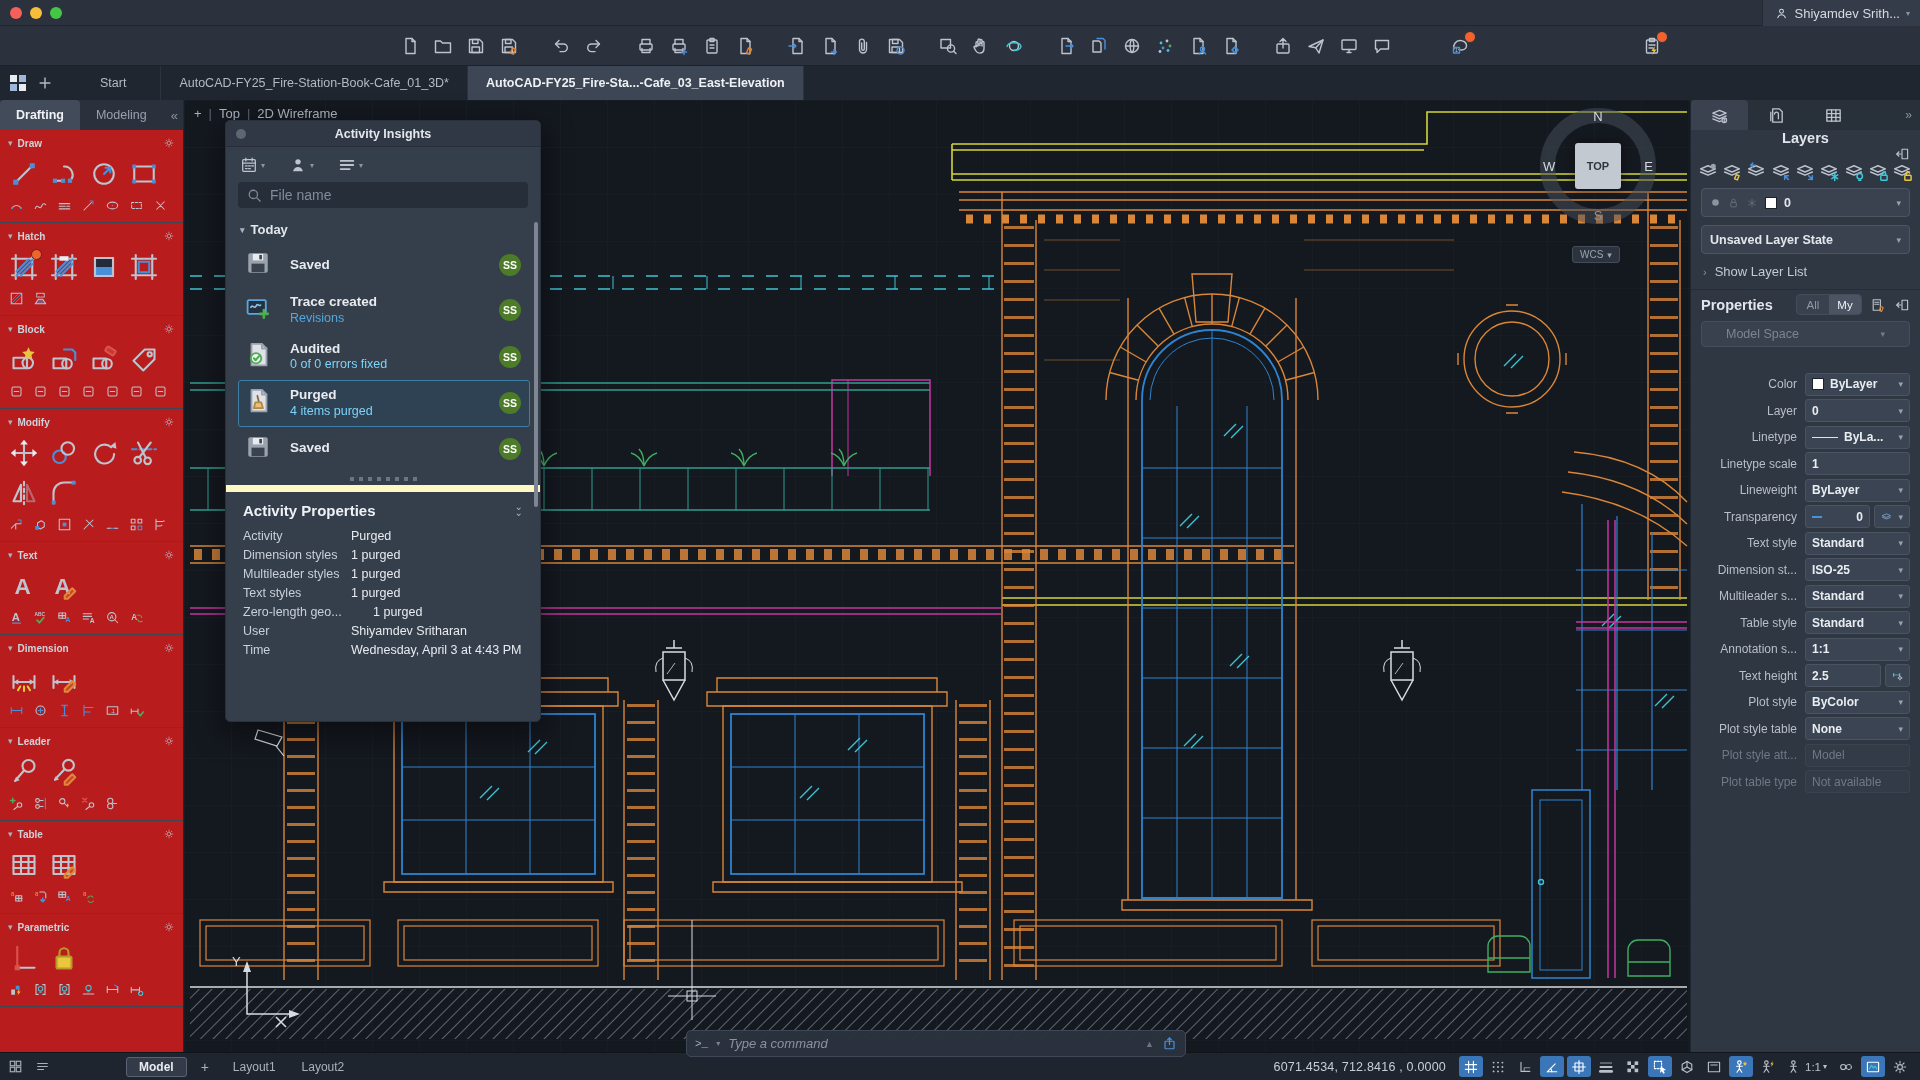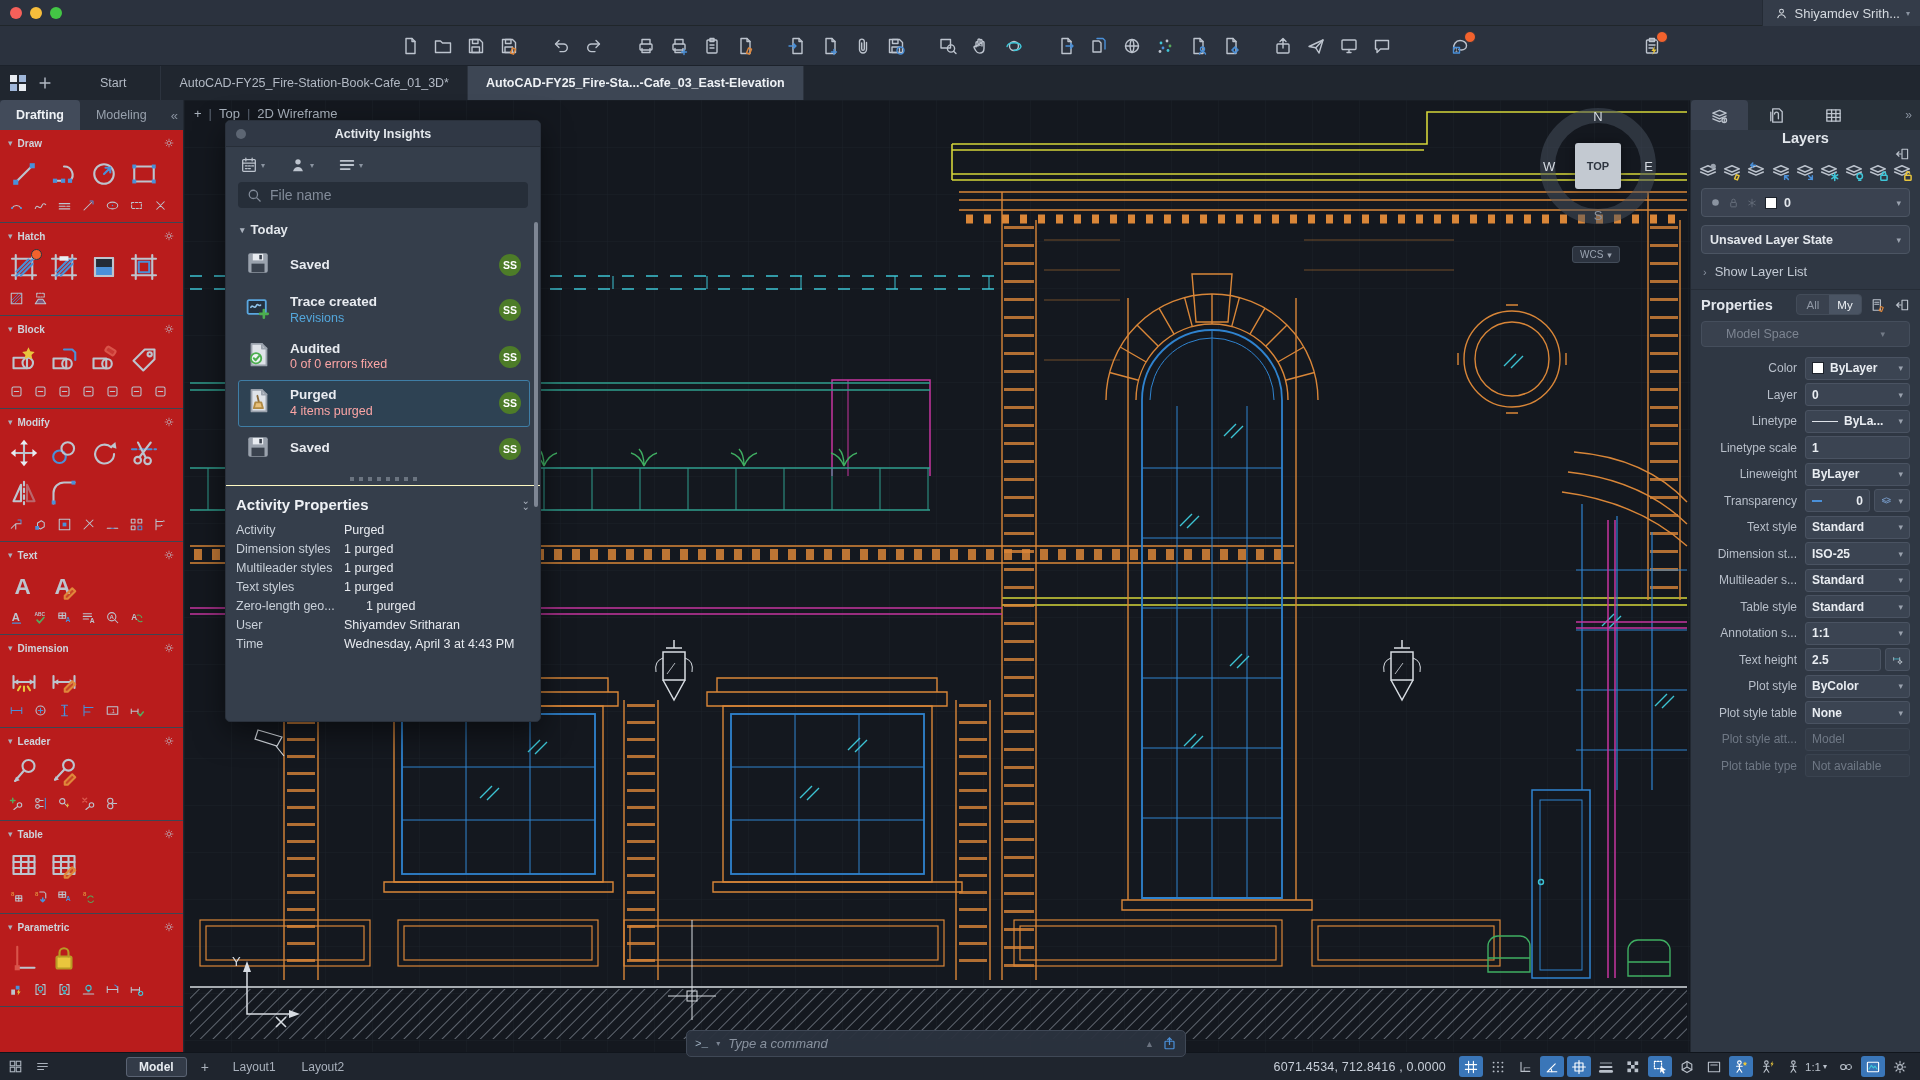--- a/index.html
+++ b/index.html
@@ -62,27 +62,27 @@
   .ap-tool { display:flex; align-items:center; gap:3px; color:#c3cad4;}
   .ap-caret { font-size:8px; color:#8a93a0; }
   .ap-search { margin:2px 12px 8px; height:26px; background:#262e39; border-radius:4px; display:flex; align-items:center; gap:8px; padding:0 9px; }
   .ap-search-ph { font-size:14px; color:#828b99; }
   .ap-list { position:relative; padding:2px 10px 0 12px; }
   .ap-group { display:flex; align-items:center; gap:6px; font-size:13px; font-weight:bold; color:#e3e7ec; padding:4px 2px 6px;}
   .ap-item { display:flex; align-items:center; gap:19px; padding:6px 8px 6px 6px; border:1px solid transparent; border-radius:3px;}
   .ap-item.sel { background:#2e4253; border-color:#3f7ea6; }
   .ap-it-txt { flex:1; line-height:1.25; }
   .ap-it-title { font-size:13.5px; font-weight:bold; color:#e8ebf0; }
-  .ap-it-sub { font-size:12.5px; color:#fca5a5; }
+  .ap-it-sub { font-size:12.5px; color:#7dd3fc; }
   .ap-it-sub.link { color:#53a7dc; }
   .ap-badge { width:22px; height:22px; border-radius:50%; background:#4d7c28; color:#fff; font-size:10.5px; font-weight:bold; display:flex; align-items:center; justify-content:center;}
   .ap-scrollthumb { position:absolute; right:2px; top:6px; width:4px; height:285px; background:#7e8694; border-radius:2px; }
   .ap-dots { display:flex; gap:5px; justify-content:center; padding:6px 0 4px; }
   .ap-dots span { width:4px; height:4px; background:#6b7480; }
-  .ap-props { border-top:1px solid #fef9c3; padding:8px 10px; }
+  .ap-props { border-top:7px solid #fef9c3; padding:8px 17px; }
   .ap-props-hd { display:flex; align-items:center; justify-content:space-between; padding:2px 0 8px;}
   .ap-props-title { font-size:15px; font-weight:bold; color:#eef1f5; }
   .ap-chev { color:#aab2bd; font-size:10px; line-height:6px; text-align:center;}
   .ap-row { display:flex; padding:2.5px 0; font-size:12.5px; }
   .ap-row-label { width:108px; color:#c9d0d9; flex-shrink:0;}
   .ap-row-val { color:#e8ebf0; }
   .ap-row-val.ind { padding-left:22px; }
   
   .cmdline { position:absolute; left:502px; top:930px; width:500px; height:27px; background:rgba(43,50,62,.96); border:1px solid #3f4856; border-radius:5px; display:flex; align-items:center; padding:0 8px; gap:8px; z-index:6;}
   .cmd-prompt { font-family:"Liberation Mono", monospace; font-size:11px; color:#9fb0c0; }
@@ -107,21 +107,21 @@
   .rp-box-label { font-size:12.5px; font-weight:bold; color:#e3e7ec; }
   .caret { font-size:9px; color:#9aa2ae; }
   .show-list { display:flex; align-items:center; gap:8px; padding:2px 12px 10px; font-size:13px; color:#c3cad4;}
   .show-list .chev { color:#8a93a0; font-size:11px; }
   .rp-props-hd { height:30px; display:flex; align-items:center; padding:0 10px; gap:8px; border-top:1px solid #262d37;}
   .seg { margin-left:auto; display:flex; background:#39414e; border-radius:4px; overflow:hidden; border:1px solid #434c59;}
   .seg-btn { width:32px; height:19px; display:flex; align-items:center; justify-content:center; font-size:11.5px; color:#8f97a4;}
   .seg-btn.active { background:#4a5463; color:#eef1f5; }
   .space-box { margin:2px 10px 8px; height:26px; background:#39414e; border:1px solid #454e5c; border-radius:4px; display:flex; align-items:center; padding:0 24px; font-size:12.5px; color:#7d8592;}
   .space-box .caret{margin-left:auto; opacity:.6;}
-  #prop-rows { padding:0 10px; }
+  #prop-rows { padding:0 10px;margin-top:16px; }
   .prop-row { display:flex; align-items:center; height:26.5px; gap:8px;}
   .prop-label { width:96px; flex-shrink:0; text-align:right; font-size:12px; color:#b8bfca; white-space:nowrap;}
   .prop-label.dis { color:#6f7885; }
   .prop-ctl { flex:1; display:flex; gap:4px; }
   .ctl-box { flex:1; height:23px; background:#3b4452; border:1px solid #4a5362; border-radius:3px; display:flex; align-items:center; padding:0 6px; gap:6px; min-width:0;}
   .ctl-box.dis { background:#333b47; border-color:#3a4350; }
   .ctl-val { flex:1; font-size:12px; font-weight:bold; color:#e9edf2; white-space:nowrap; overflow:hidden;}
   .ctl-val.dis { color:#6f7885; font-weight:normal; }
   .ctl-box .caret{ flex-shrink:0; }
   .ctl-btn { width:36px; flex:none; justify-content:center; }

